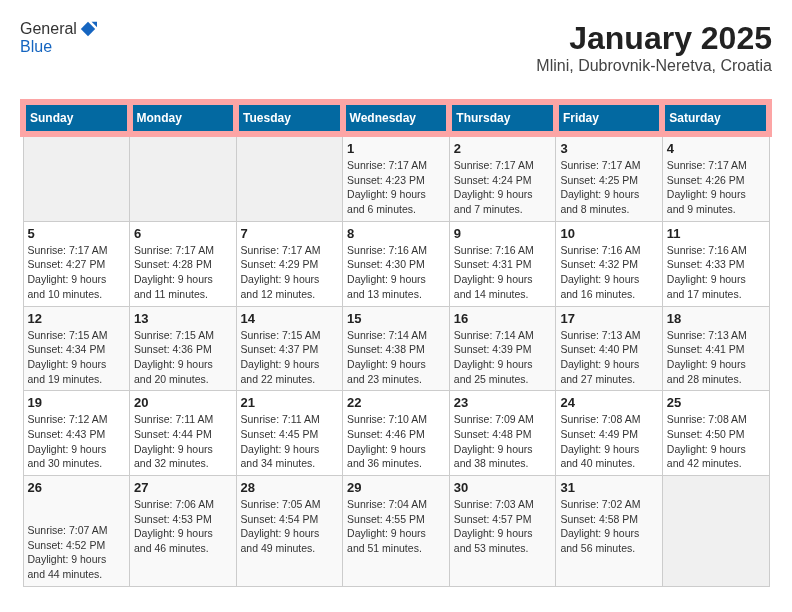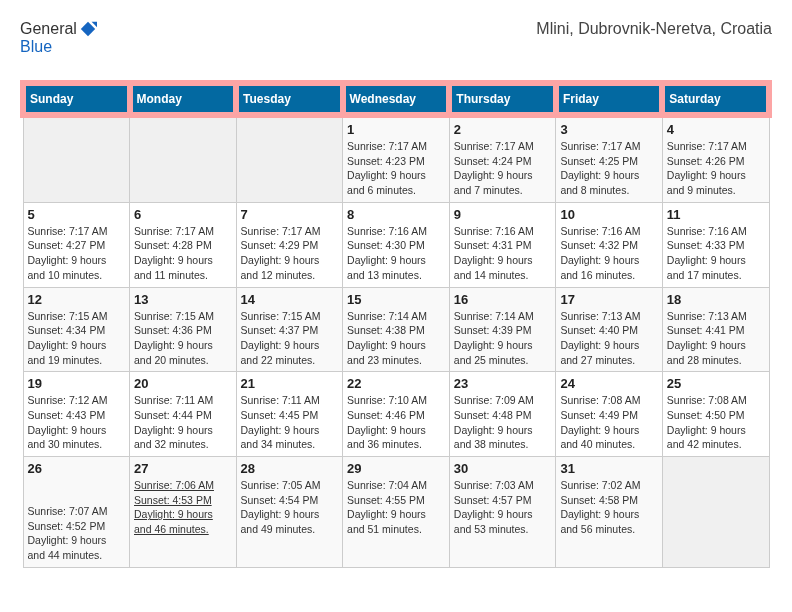--- a/index.html
+++ b/index.html
@@ -94,20 +94,21 @@
         <span class="logo-general">General</span>
         <svg class="logo-icon" viewBox="0 0 20 20">
           <polygon points="10,2 18,10 10,18 2,10" fill="#1565c0"></polygon>
           <polygon points="14,2 20,8 20,2" fill="#1565c0"></polygon>
         </svg>
       </div>
       <div class="logo-blue">Blue</div>
     </div>
   </div>
   <div class="title-block">
+    <h1>January 2025</h1>
     <h2>Mlini, Dubrovnik-Neretva, Croatia</h2>
   </div>
 </div>
 
 <table class="calendar">
   <thead>
     <tr>
     <th>Sunday</th>
         <th>Monday</th>
         <th>Tuesday</th>
@@ -281,21 +282,21 @@
       </tr>
       <tr>
         <td>
           <span class="day-number">26</span>
           <div class="day-info" style="white-space: pre-line; margin-top: 28px;">Sunrise: 7:07 AM
 Sunset: 4:52 PM
 Daylight: 9 hours and 44 minutes.</div>
         </td>
         <td>
           <span class="day-number">27</span>
-          <div class="day-info" style="white-space: pre-line; text-decoration: underline;">Sunrise: 7:06 AM
+          <div class="day-info" style="white-space: pre-line;">Sunrise: 7:06 AM
 Sunset: 4:53 PM
 Daylight: 9 hours and 46 minutes.</div>
         </td>
         <td>
           <span class="day-number">28</span>
           <div class="day-info" style="white-space: pre-line;">Sunrise: 7:05 AM
 Sunset: 4:54 PM
 Daylight: 9 hours and 49 minutes.</div>
         </td>
         <td>

